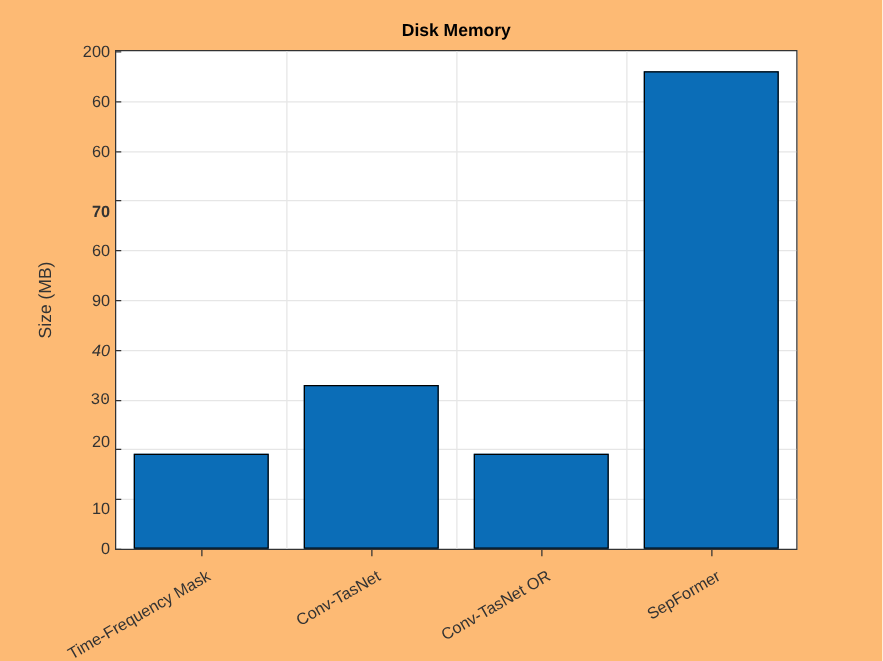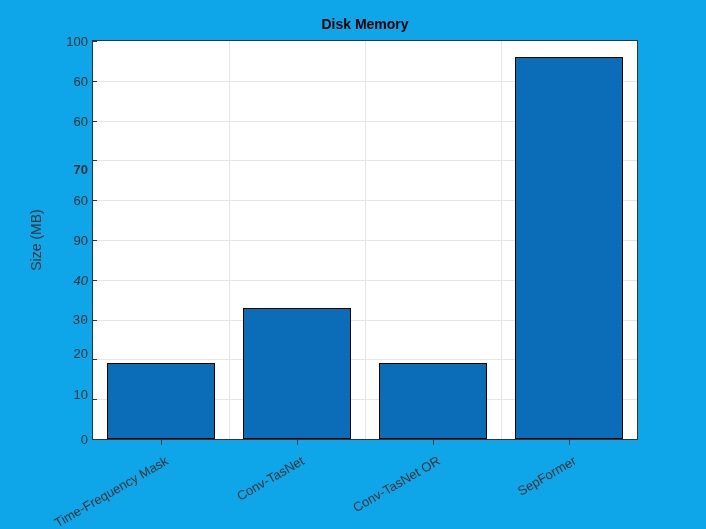--- a/index.html
+++ b/index.html
@@ -8,21 +8,21 @@
     width: 706px;
     height: 529px;
     background: #ffffff;
     font-family: Arial, Helvetica, sans-serif;
     color: #333333;
   }
   .figure {
     position: relative;
     width: 706px;
     height: 529px;
-    background: #0ea5e9;
+    background: #fdba74;
   }
   .axes {
     position: absolute;
     left: 92px;
     top: 40px;
     width: 546px;
     height: 400px;
     background: #ffffff;
     border: 1px solid #333333;
     box-sizing: border-box;
@@ -123,39 +123,39 @@
       <div class="bar" style="left: 13.6px; width: 108.8px; height: 75.62px; background: rgb(11, 109, 183);"></div>
       <div class="bar" style="left: 149.6px; width: 108.8px; height: 131.34px; background: rgb(11, 109, 183);"></div>
       <div class="bar" style="left: 285.6px; width: 108.8px; height: 75.62px; background: rgb(11, 109, 183);"></div>
       <div class="bar" style="left: 421.6px; width: 108.8px; height: 382.08px; background: rgb(11, 109, 183);"></div>
     </div>
 
   <div id="yticks-container">
       <div class="ytick-mark" style="left: 92px; top: 439px;"></div>
       <div class="ytick-label" style="top: 439px;">0</div>
       <div class="ytick-mark" style="left: 92px; top: 399.2px;"></div>
-      <div class="ytick-label" style="top: 394px;">10</div>
+      <div class="ytick-label" style="top: 407px;">10</div>
       <div class="ytick-mark" style="left: 92px; top: 359.4px;"></div>
       <div class="ytick-label" style="top: 353px;">20</div>
       <div class="ytick-mark" style="left: 92px; top: 319.6px;"></div>
       <div class="ytick-label" style="top: 319.6px; font-family: Liberation Mono, monospace;">30</div>
       <div class="ytick-mark" style="left: 92px; top: 279.8px;"></div>
       <div class="ytick-label" style="top: 279.8px; font-style: italic;">40</div>
       <div class="ytick-mark" style="left: 92px; top: 240px;"></div>
       <div class="ytick-label" style="top: 240px;">90</div>
       <div class="ytick-mark" style="left: 92px; top: 200.2px;"></div>
       <div class="ytick-label" style="top: 200.2px;">60</div>
       <div class="ytick-mark" style="left: 92px; top: 160.4px;"></div>
       <div class="ytick-label" style="top: 169px; font-weight: bold;">70</div>
       <div class="ytick-mark" style="left: 92px; top: 120.6px;"></div>
       <div class="ytick-label" style="top: 120.6px;">60</div>
       <div class="ytick-mark" style="left: 92px; top: 80.8px;"></div>
       <div class="ytick-label" style="top: 80.8px;">60</div>
       <div class="ytick-mark" style="left: 92px; top: 41px;"></div>
-      <div class="ytick-label" style="top: 41px;">100</div>
+      <div class="ytick-label" style="top: 41px;">200</div>
     </div>
   <div id="xticks-container">
       <div class="xtick-mark" style="left: 161px; top: 440px;"></div>
       <div class="xtick-label" style="left: 167px; top: 452px; width: 200px; margin-left: -200px;">Time-Frequency Mask</div>
       <div class="xtick-mark" style="left: 297px; top: 440px;"></div>
       <div class="xtick-label" style="left: 303px; top: 452px; width: 200px; margin-left: -200px;">Conv-TasNet</div>
       <div class="xtick-mark" style="left: 433px; top: 440px;"></div>
       <div class="xtick-label" style="left: 439px; top: 452px; width: 200px; margin-left: -200px;">Conv-TasNet OR</div>
       <div class="xtick-mark" style="left: 569px; top: 440px;"></div>
       <div class="xtick-label" style="left: 575px; top: 452px; width: 200px; margin-left: -200px;">SepFormer</div>

